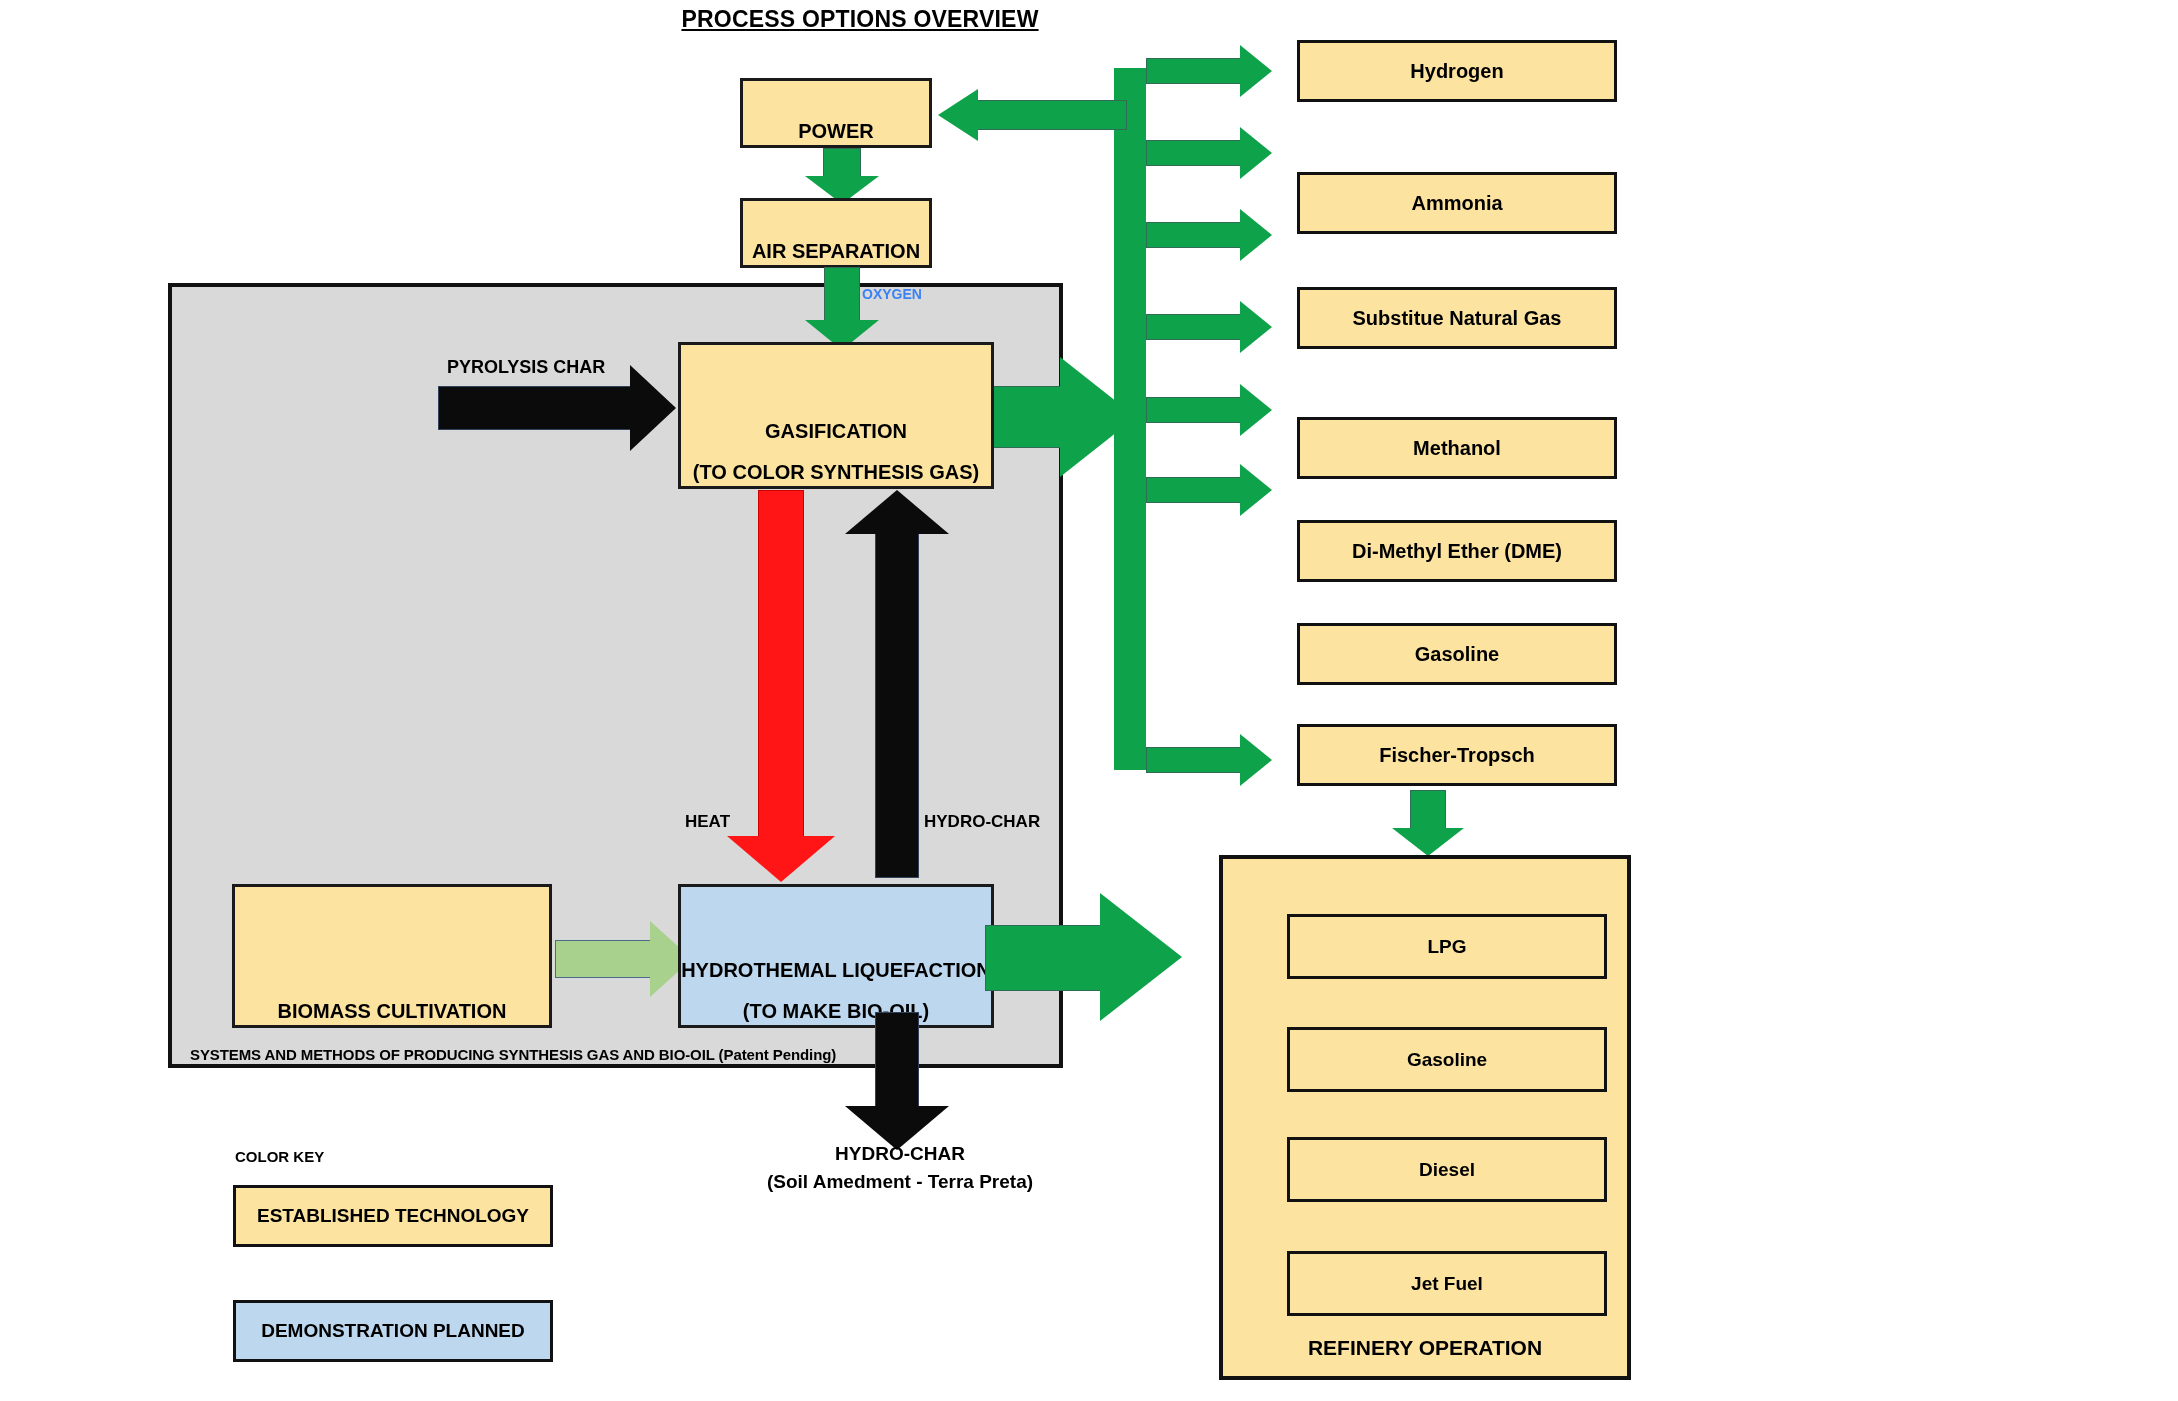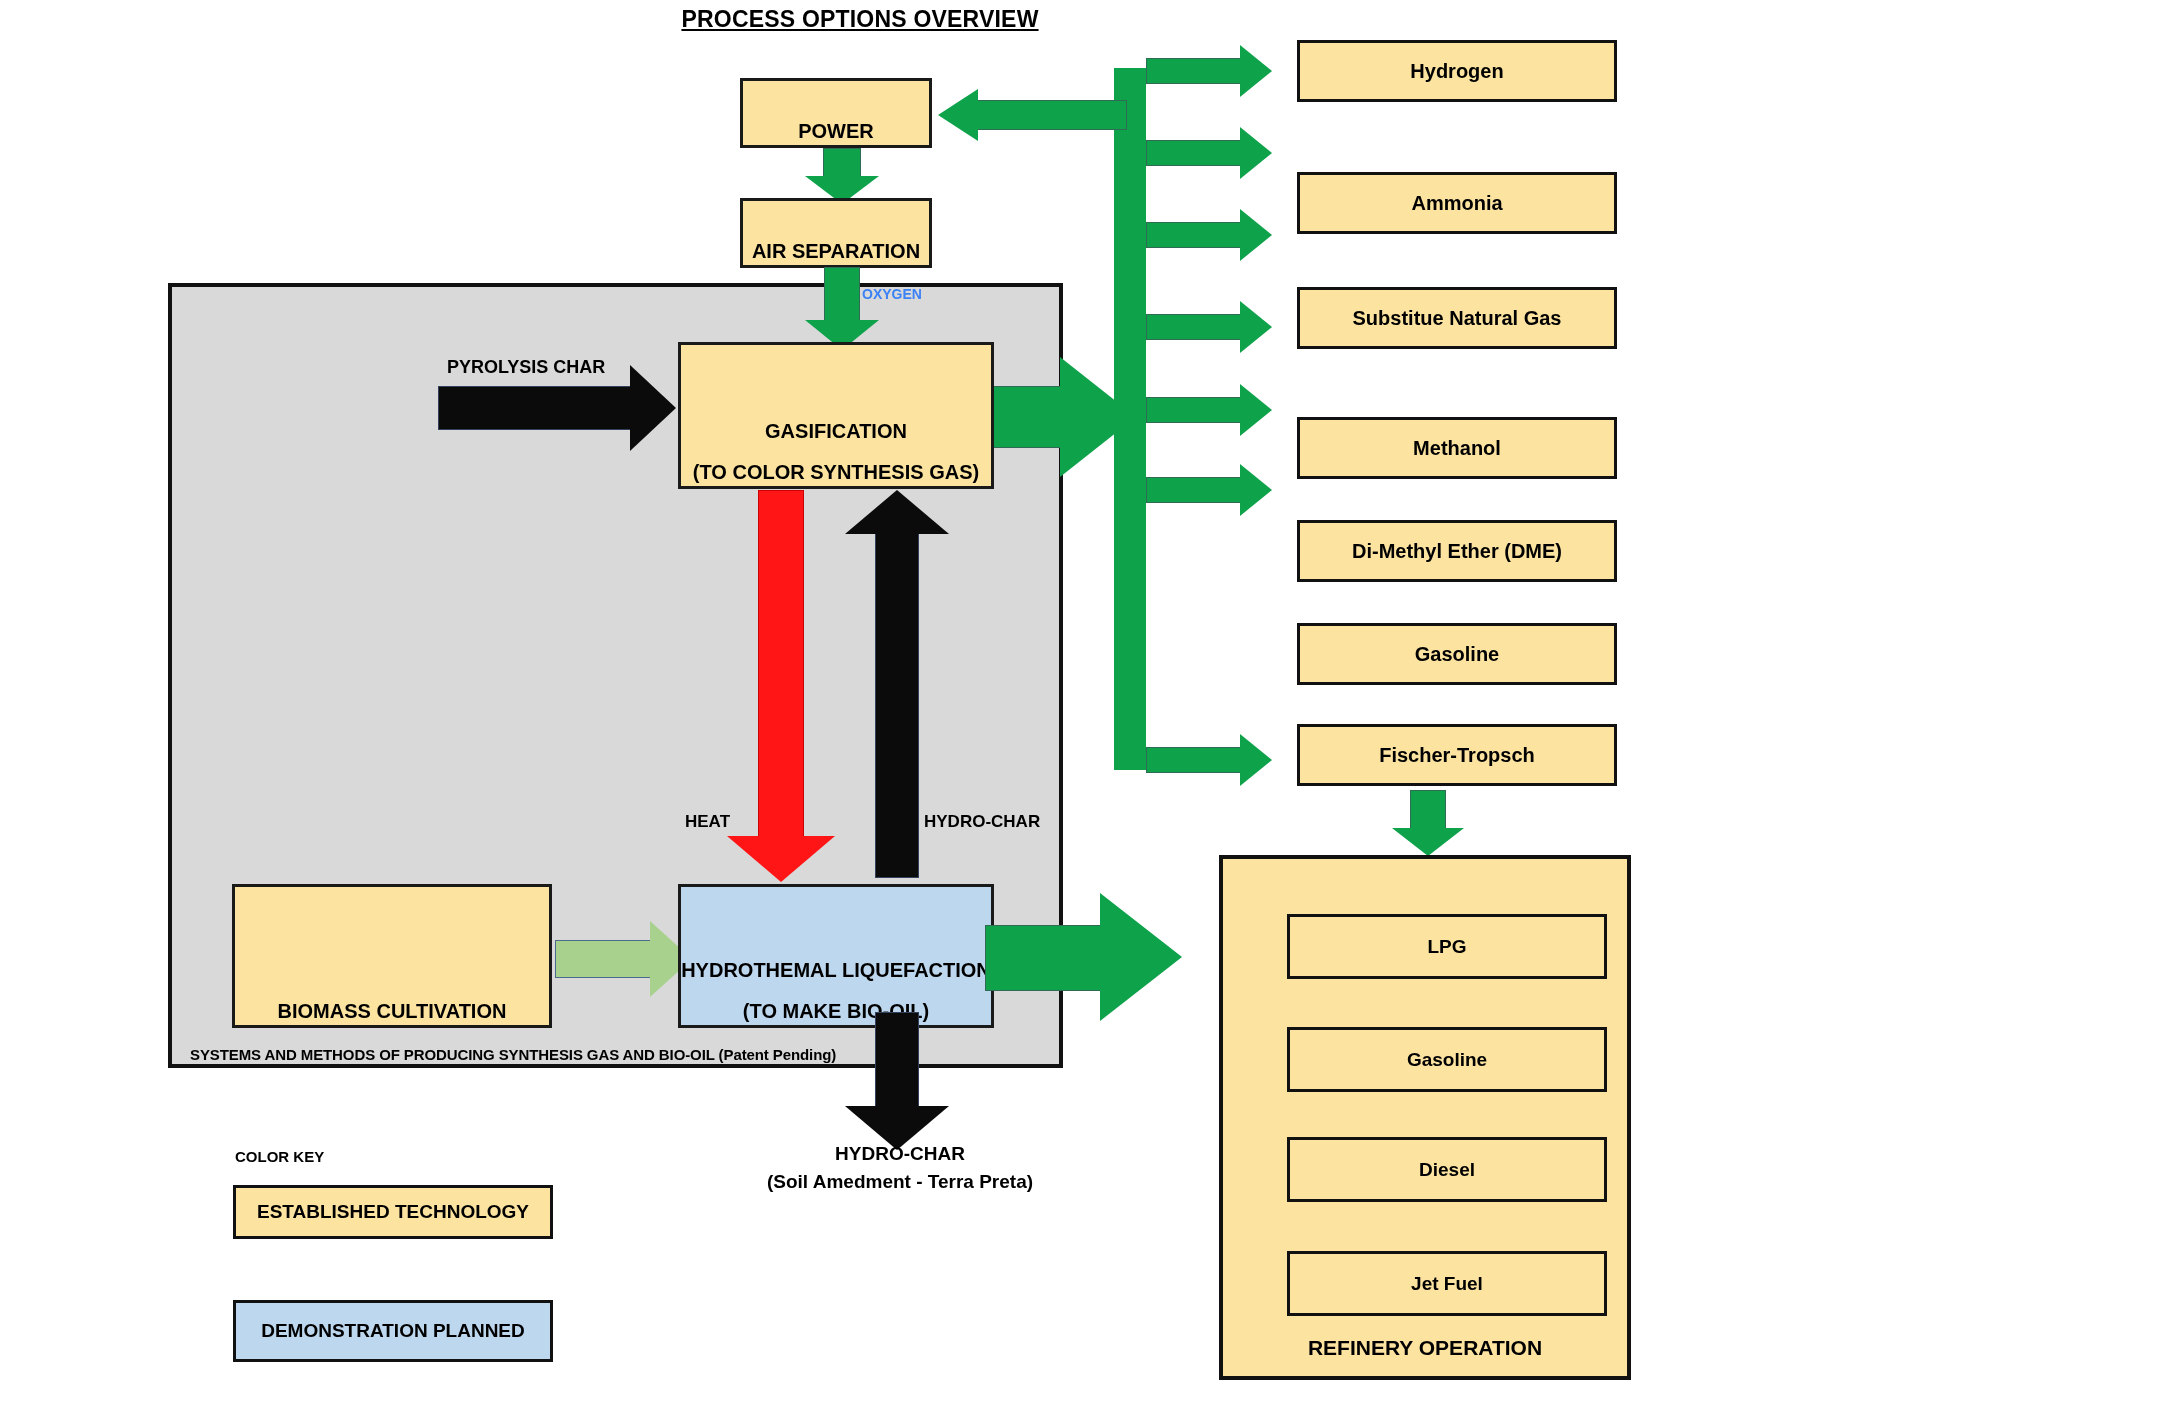--- a/index.html
+++ b/index.html
@@ -420,20 +420,20 @@
     <div class="ref-item" style="top:278px;">
       <span>Diesel</span>
     </div>
     <div class="ref-item" style="top:392px;">
       <span>Jet Fuel</span>
     </div>
     <div id="refinery-title">REFINERY OPERATION</div>
   </div>
 
   <div class="abs" id="colorkey-label">COLOR KEY</div>
-  <div class="abs key-box box-yellow" style="left:233px; top:1185px; width:320px; height:54px;">
+  <div class="abs key-box box-yellow" style="left:233px; top:1185px; width:320px; height:62px;">
     <span>ESTABLISHED TECHNOLOGY</span>
   </div>
   <div class="abs key-box box-blue" style="left:233px; top:1300px; width:320px; height:62px;">
     <span>DEMONSTRATION PLANNED</span>
   </div>
 
 </div>
 
 </body></html>

